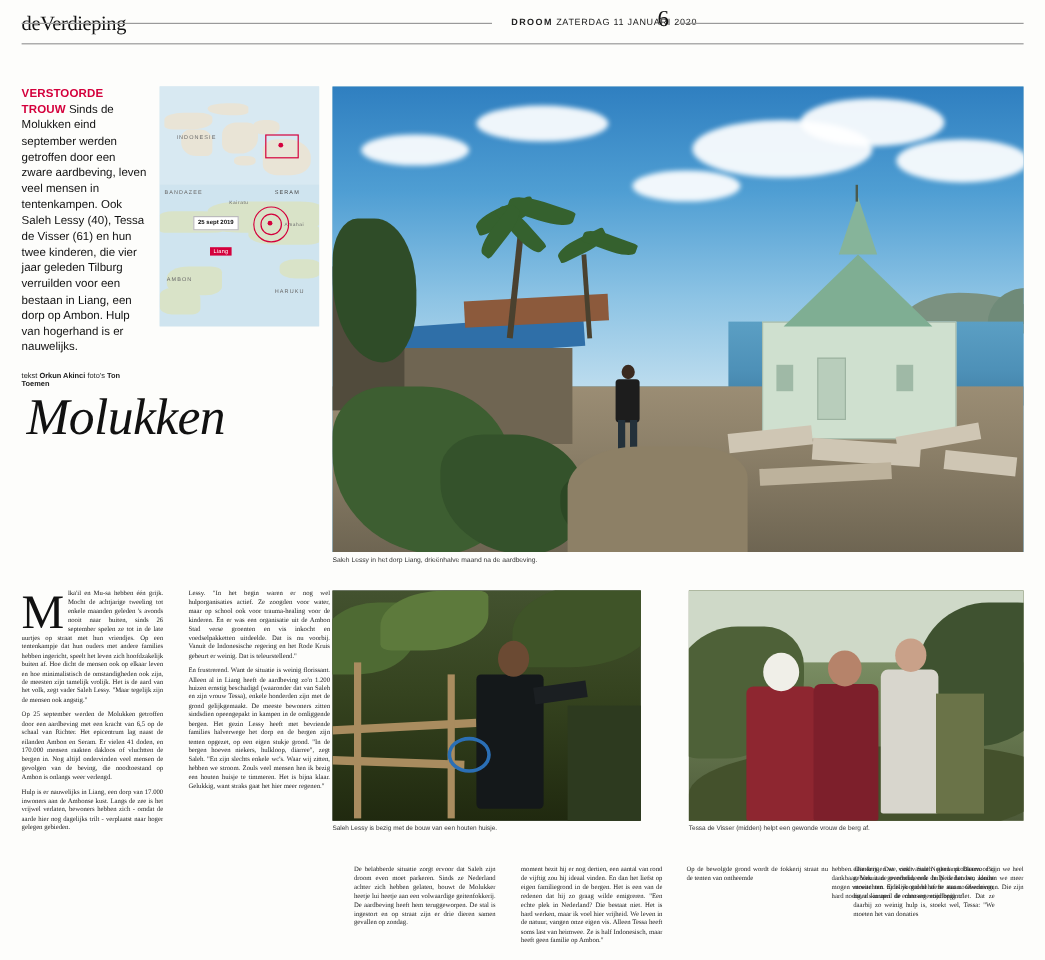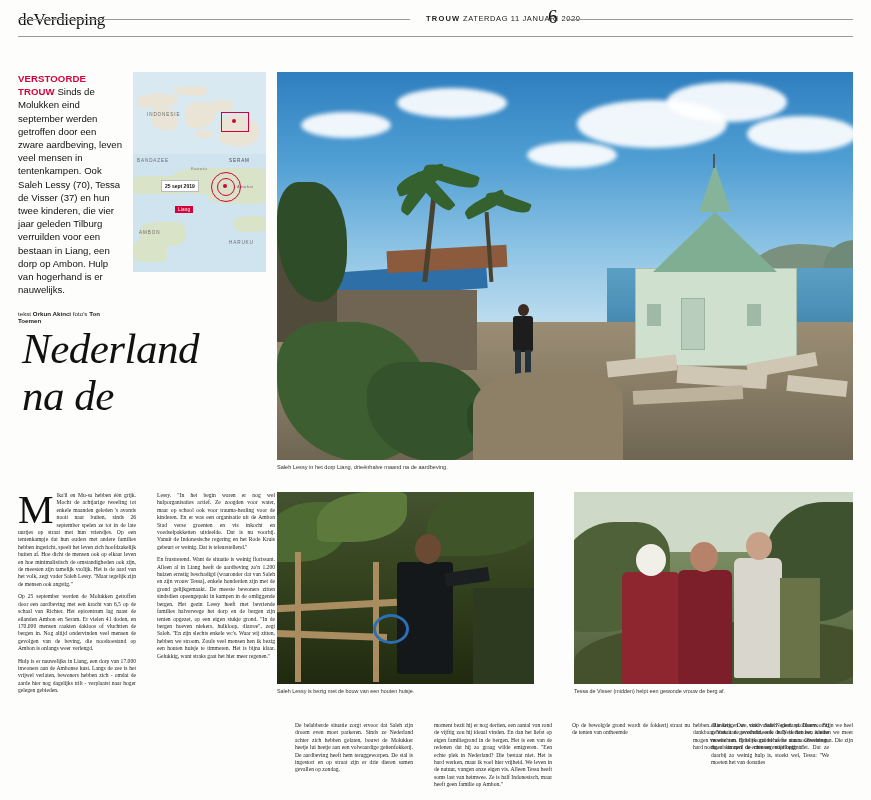--- a/index.html
+++ b/index.html
@@ -390,31 +390,31 @@
 <body>
 
 <div class="page">
 
   <div class="masthead">
     <div class="masthead-title">
       <span class="de">de</span><span class="verdieping">Verdieping</span>
     </div>
     <div class="masthead-rule-l"></div>
     <div class="masthead-center">
-      <span class="brand">TROUW</span>
+      <span class="brand">DROOM</span>
       <span>ZATERDAG 11 JANUARI 2020</span>
     </div>
     <div class="masthead-pageno">6</div>
     <div class="masthead-rule-r"></div>
   </div>
   <div class="masthead-bottomrule"></div>
 
   <div class="intro">
     <div class="intro-lead">
-      <span class="kicker">VERSTOORDE TROUW</span><span> Sinds de Molukken eind september werden getroffen door een zware aardbeving, leven veel mensen in tentenkampen. Ook Saleh Lessy (70), Tessa de Visser (37) en hun twee kinderen, die vier jaar geleden Tilburg verruilden voor een bestaan in Liang, een dorp op Ambon. Hulp van hogerhand is er nauwelijks.</span>
+      <span class="kicker">VERSTOORDE TROUW</span><span> Sinds de Molukken eind september werden getroffen door een zware aardbeving, leven veel mensen in tentenkampen. Ook Saleh Lessy (40), Tessa de Visser (61) en hun twee kinderen, die vier jaar geleden Tilburg verruilden voor een bestaan in Liang, een dorp op Ambon. Hulp van hogerhand is er nauwelijks.</span>
     </div>
     <div class="intro-credit">
       <span>tekst</span>
       <b>Orkun Akinci</b>
       <span>foto's</span>
       <b>Ton Toemen</b>
     </div>
   </div>
 
   <div class="mapbox">
@@ -448,22 +448,22 @@
 
       <div class="quake-ring" style="left:78px; top:18px; width:28px; height:28px;"></div>
       <div class="quake-ring" style="left:84px; top:24px; width:16px; height:16px;"></div>
       <div class="quake-dot" style="left:90px; top:30px;"></div>
       <div class="datebox" style="left:28px; top:26px;">25 sept 2019</div>
       <div class="redbox" style="left:42px; top:52px;">Liang</div>
     </div>
   </div>
 
   <div class="headline">
-    <span class="ital">Nederland</span><br>
-    <span class="ital">na de</span><br>
+    <span class="ital">Molukken</span><br>
+    <br>
   </div>
 
   <div class="mainphoto">
     <div class="mp-sky"></div>
     <div class="mp-cloud" style="left:300px; top:28px; width:150px; height:48px;"></div>
     <div class="mp-cloud" style="left:390px; top:10px; width:120px; height:40px;"></div>
     <div class="mp-cloud" style="left:470px; top:44px; width:110px; height:36px;"></div>
     <div class="mp-cloud" style="left:250px; top:70px; width:90px; height:26px;"></div>
     <div class="mp-cloud" style="left:120px; top:16px; width:110px; height:30px;"></div>
     <div class="mp-cloud" style="left:24px; top:40px; width:90px; height:26px;"></div>

